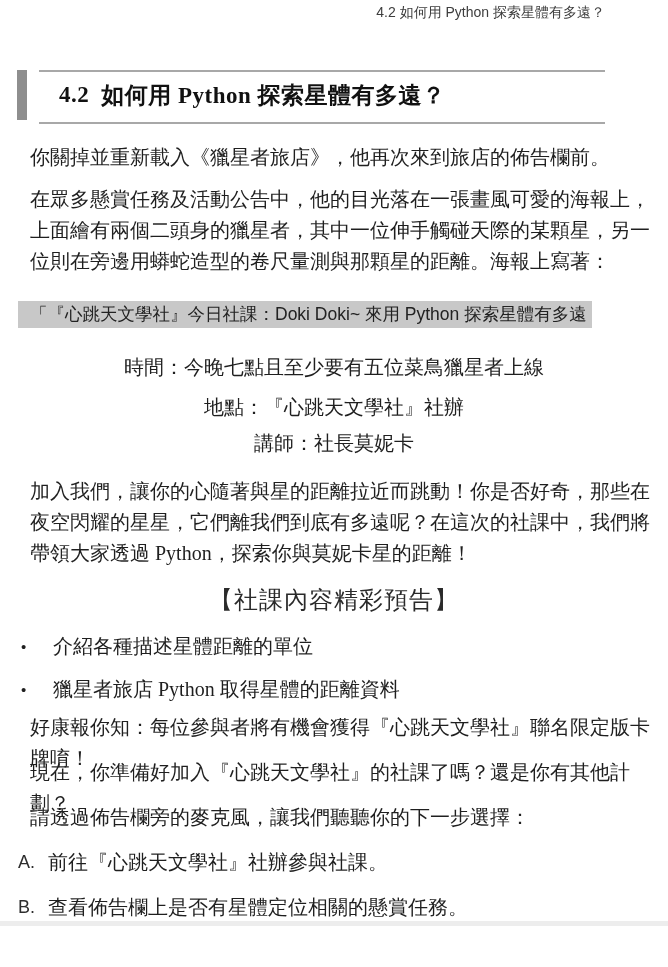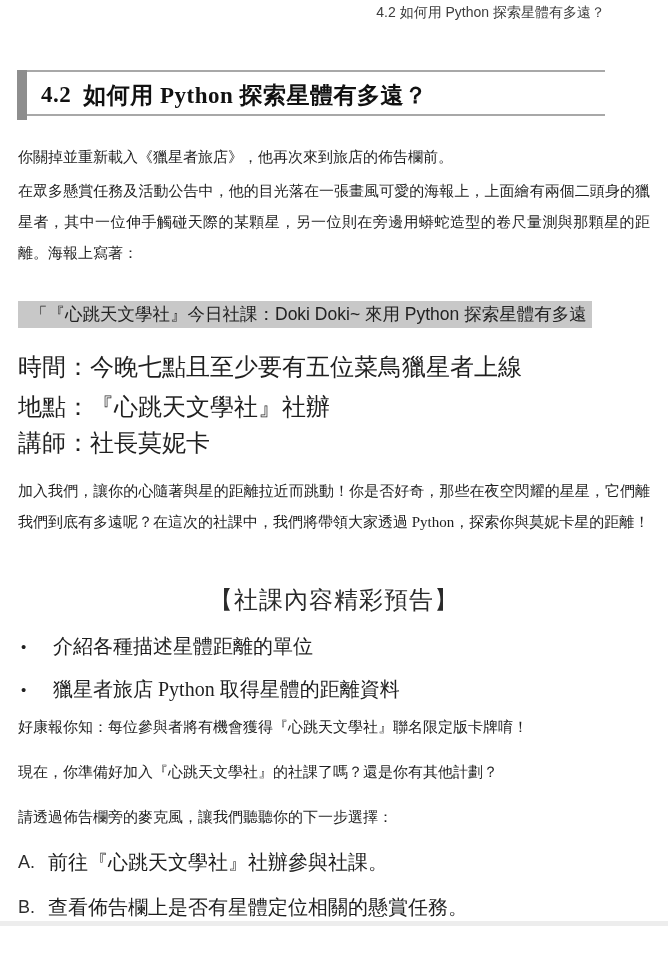--- a/index.html
+++ b/index.html
@@ -28,47 +28,47 @@
     font-family:"Liberation Sans","DejaVu Sans",sans-serif;
     font-size:14px;color:var(--muted);
   }
 
   .section-heading{position:absolute;top:70px;left:17px;right:63px;height:50px;}
   .section-heading .bar{
     position:absolute;left:0;top:0;width:10px;height:50px;
     background:var(--bar);
   }
   .section-heading .box{
-    margin-left:4px;height:38px;
+    margin-left:22px;height:38px;
     border-top:2px solid var(--rule);
     border-bottom:2px solid var(--rule);
-    padding:4px 0 0 20px;
+    padding:4px 0 8px 20px;
     display:flex;align-items:center;gap:12px;
   }
   .section-heading .num,
   .section-heading .title{
     font-weight:bold;font-size:23px;color:#111;
     font-family:"Liberation Serif","DejaVu Serif",serif;
     letter-spacing:.5px;
   }
 
-  .para{font-size:15px;line-height:31px;text-align:justify;}
+  .para{font-size:20px;line-height:31px;text-align:justify;margin-left:12px;}
   .single{text-align:left;}
 
   .banner{
     position:absolute;left:18px;top:301px;
     background:var(--banner-bg);
     font-family:"Liberation Sans","DejaVu Sans",sans-serif;
     font-size:17.5px;line-height:27px;
     color:#222;
     padding:0 5px 0 12px;
     white-space:nowrap;
   }
 
-  .info-line{font-size:24px;line-height:31px;}
+  .info-line{font-size:20px;line-height:31px;text-align:center;}
 
   .preview-heading{
     font-family:"Liberation Sans","DejaVu Sans",sans-serif;
     font-size:24px;line-height:24px;color:#2a2a2a;
     letter-spacing:1px;
     text-align:center;
   }
 
   .bullet-item{display:flex;font-size:20px;line-height:31px;}
   .bullet-item .dot{
@@ -104,21 +104,21 @@
   <div class="section-heading">
     <div class="bar"></div>
     <div class="box">
       <span class="num">4.2</span>
       <span class="title">如何用 Python 探索星體有多遠？</span>
     </div>
   </div>
 
   <div class="abs para single" style="top:142px">你關掉並重新載入《獵星者旅店》，他再次來到旅店的佈告欄前。</div>
 
-  <div class="abs para" style="top:176px">在眾多懸賞任務及活動公告中，他的目光落在一張畫風可愛的海報上，上面繪有兩個二頭身的獵星者，其中一位伸手觸碰天際的某顆星，另一位則在旁邊用蟒蛇造型的卷尺量測與那顆星的距離。海報上寫著：</div>
+  <div class="abs para" style="top:184px">在眾多懸賞任務及活動公告中，他的目光落在一張畫風可愛的海報上，上面繪有兩個二頭身的獵星者，其中一位伸手觸碰天際的某顆星，另一位則在旁邊用蟒蛇造型的卷尺量測與那顆星的距離。海報上寫著：</div>
 
   <div class="banner">「『心跳天文學社』今日社課：Doki Doki~ 來用 Python 探索星體有多遠</div>
 
   <div class="abs info-line" style="top:352px">時間：今晚七點且至少要有五位菜鳥獵星者上線</div>
   <div class="abs info-line" style="top:392px">地點：『心跳天文學社』社辦</div>
   <div class="abs info-line" style="top:428px">講師：社長莫妮卡</div>
 
   <div class="abs para" style="top:476px">加入我們，讓你的心隨著與星的距離拉近而跳動！你是否好奇，那些在夜空閃耀的星星，它們離我們到底有多遠呢？在這次的社課中，我們將帶領大家透過 Python，探索你與莫妮卡星的距離！</div>
 
   <div class="abs preview-heading" style="top:588px">【社課內容精彩預告】</div>

